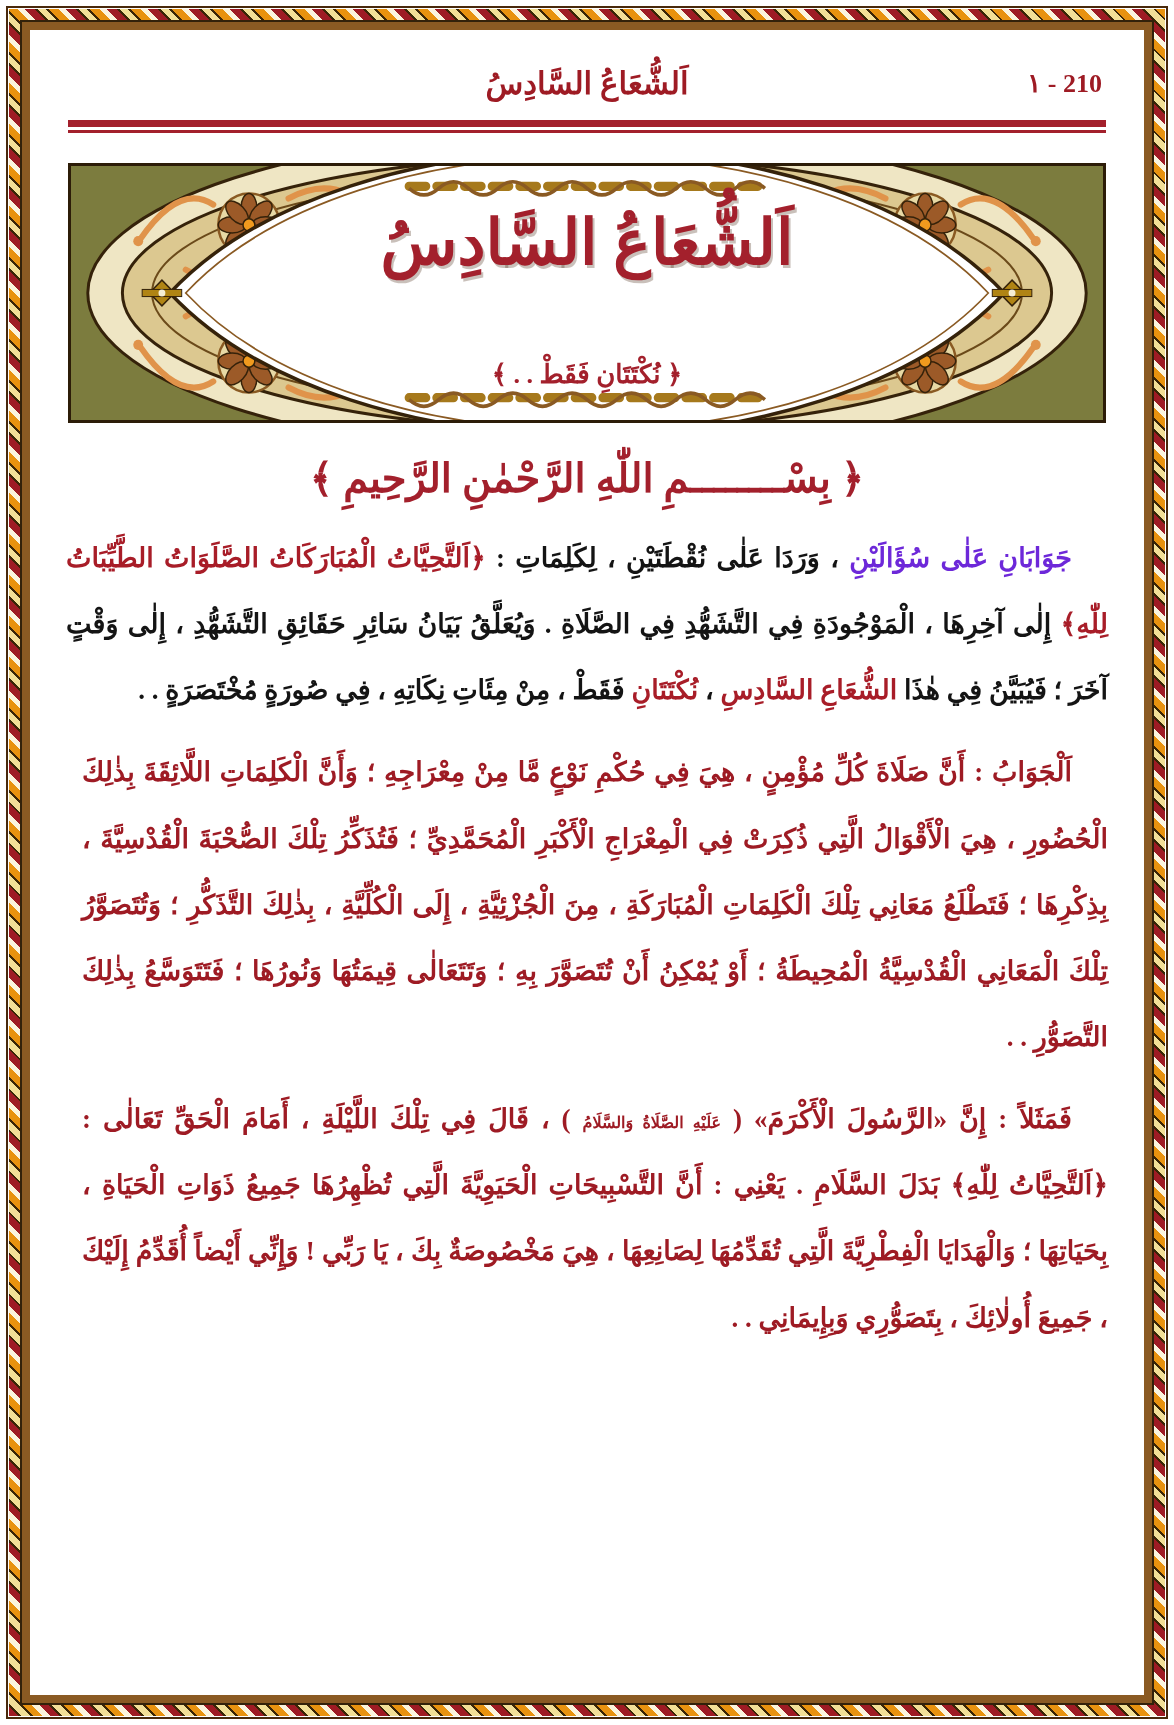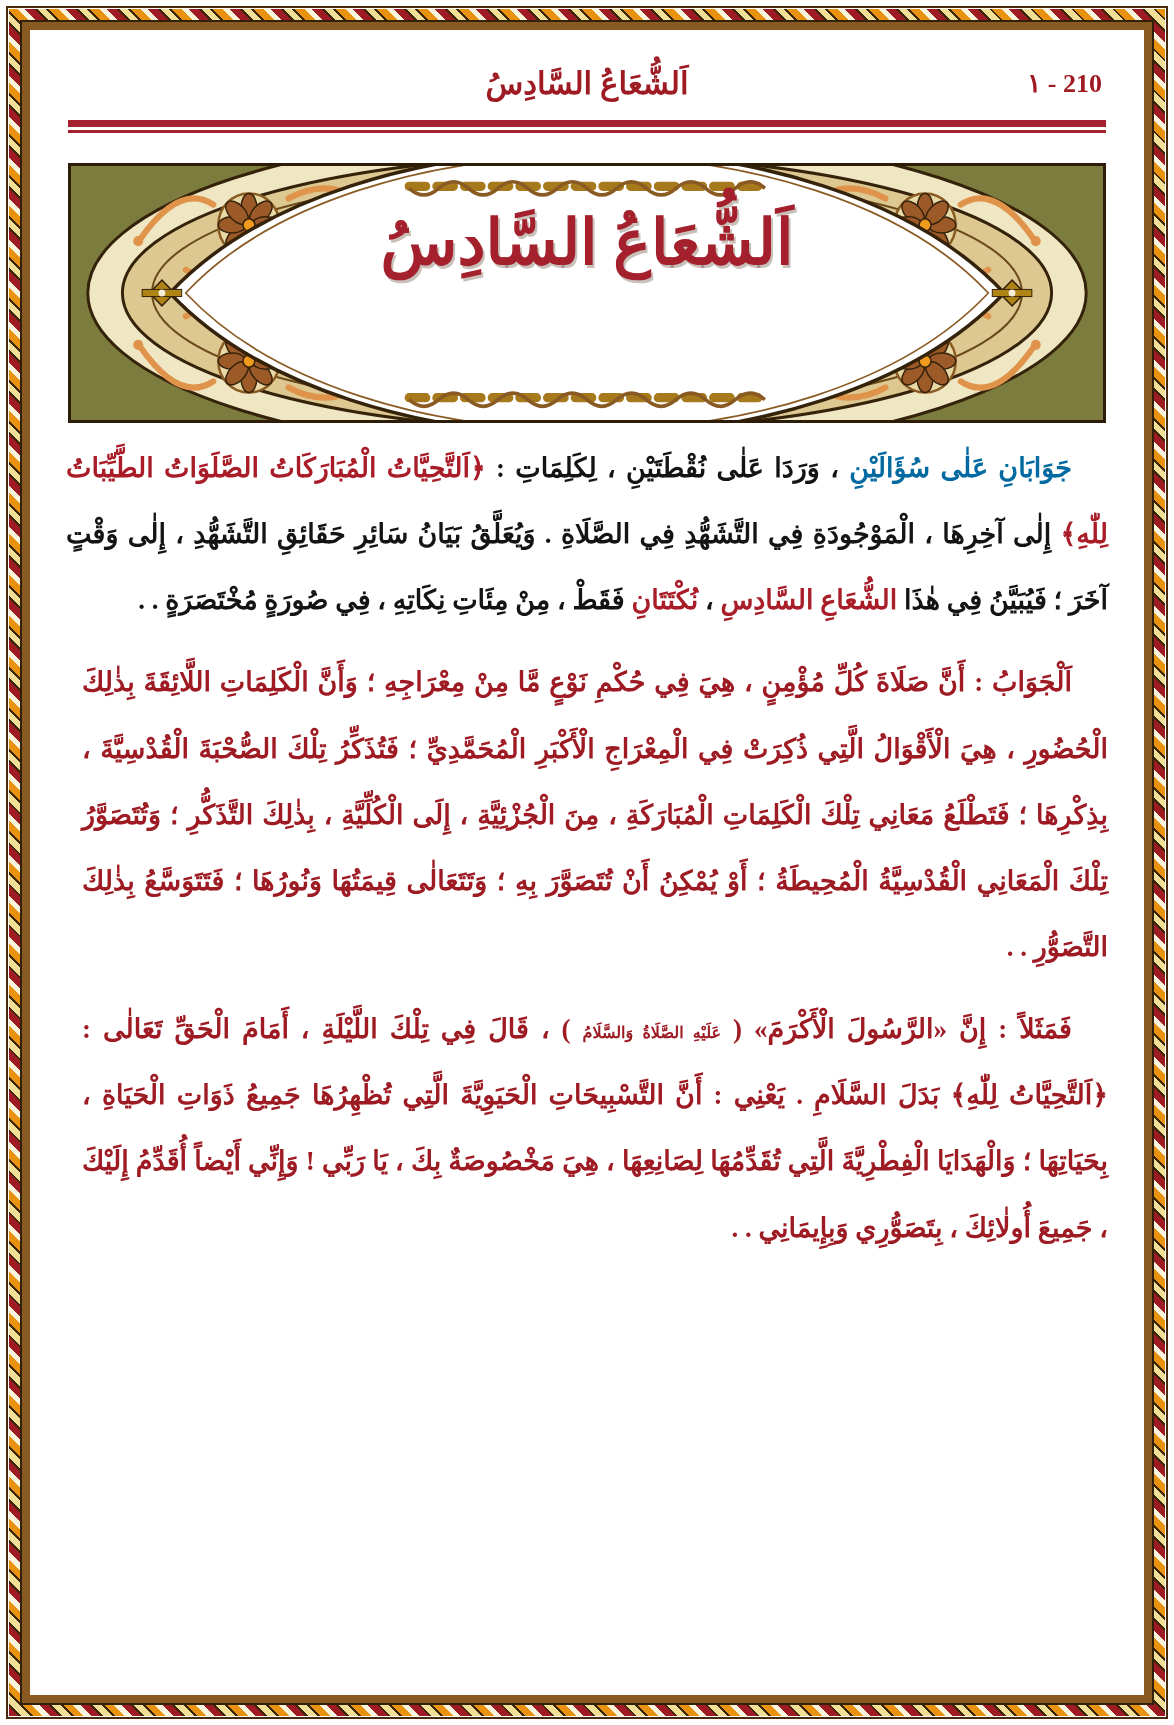--- a/index.html
+++ b/index.html
@@ -67,21 +67,21 @@
     font-size:40px;font-weight:bold;color:#a3202c;line-height:1.7;
   }
 
   
   .body-text{direction:rtl;text-align:justify;margin-top:12px;}
   .body-text p{
     margin:0 0 16px;font-size:27px;font-weight:bold;line-height:2.45;
     text-indent:36px;color:#141414;
   }
   p.maroon{color:#9e1b24;margin-left:16px;}
-  .lead-red{color:#0369a1;}
+  .lead-red{color:#6d28d9;}
   .hl{color:#a81d28;}
   .stamp{font-size:16px;font-weight:bold;}
 </style>
 </head>
 <body>
 
 <div class="frame-line"></div>
 <div class="frame-braid"></div>
 <div class="frame-bar"></div>
 
@@ -154,22 +154,24 @@
 
       <path d="M100,125 C 280,-62 764,-62 944,125 C 764,312 280,312 100,125 Z" fill="#ffffff" stroke="#35220a" stroke-width="3.5"></path>
       <path d="M100,125 C 280,-62 764,-62 944,125 C 764,312 280,312 100,125 Z" fill="none" stroke="#8a5a23" stroke-width="1.8" transform="translate(522,125) scale(0.962) translate(-522,-125)"></path>
 
       <use href="#sideOrn" x="92" y="125"></use>
       <use href="#sideOrn" x="952" y="125"></use>
       <use href="#scrollBand" x="342" y="20"></use>
       <use href="#scrollBand" x="342" y="228"></use>
     </svg>
     <div class="banner-title">اَلشُّعَاعُ السَّادِسُ</div>
+    <div class="banner-subtitle">﴿ نُكْتَتَانِ فَقَطْ . . ﴾</div>
   </section>
 
+  <div class="basmala" dir="rtl">﴿ بِسْــــــــمِ اللّٰهِ الرَّحْمٰنِ الرَّحِيمِ ﴾</div>
 
   <div class="body-text">
 
     <p><span class="lead-red">جَوَابَانِ عَلٰى سُؤَالَيْنِ</span><span> ، وَرَدَا عَلٰى نُقْطَتَيْنِ ، لِكَلِمَاتِ : </span><span class="hl">﴿اَلتَّحِيَّاتُ الْمُبَارَكَاتُ الصَّلَوَاتُ الطَّيِّبَاتُ لِلّٰهِ﴾</span><span> إِلٰى آخِرِهَا ، الْمَوْجُودَةِ فِي التَّشَهُّدِ فِي الصَّلَاةِ . وَيُعَلَّقُ بَيَانُ سَائِرِ حَقَائِقِ التَّشَهُّدِ ، إِلٰى وَقْتٍ آخَرَ ؛ فَيُبَيَّنُ فِي هٰذَا </span><span class="hl">الشُّعَاعِ السَّادِسِ</span><span> ، </span><span class="hl">نُكْتَتَانِ</span><span> فَقَطْ ، مِنْ مِئَاتِ نِكَاتِهِ ، فِي صُورَةٍ مُخْتَصَرَةٍ . .</span></p>
 
 
     <p class="maroon"><span>اَلْجَوَابُ :</span><span> أَنَّ صَلَاةَ كُلِّ مُؤْمِنٍ ، هِيَ فِي حُكْمِ نَوْعٍ مَّا مِنْ مِعْرَاجِهِ ؛ وَأَنَّ الْكَلِمَاتِ اللَّائِقَةَ بِذٰلِكَ الْحُضُورِ ، هِيَ الْأَقْوَالُ الَّتِي ذُكِرَتْ فِي الْمِعْرَاجِ الْأَكْبَرِ الْمُحَمَّدِيِّ ؛ فَتُذَكِّرُ تِلْكَ الصُّحْبَةَ الْقُدْسِيَّةَ ، بِذِكْرِهَا ؛ فَتَطْلَعُ مَعَانِي تِلْكَ الْكَلِمَاتِ الْمُبَارَكَةِ ، مِنَ الْجُزْئِيَّةِ ، إِلَى الْكُلِّيَّةِ ، بِذٰلِكَ التَّذَكُّرِ ؛ وَتُتَصَوَّرُ تِلْكَ الْمَعَانِي الْقُدْسِيَّةُ الْمُحِيطَةُ ؛ أَوْ يُمْكِنُ أَنْ تُتَصَوَّرَ بِهِ ؛ وَتَتَعَالٰى قِيمَتُهَا وَنُورُهَا ؛ فَتَتَوَسَّعُ بِذٰلِكَ التَّصَوُّرِ . .</span></p>
 
     <p class="maroon"><span>فَمَثَلاً : إِنَّ «الرَّسُولَ الْأَكْرَمَ» ( </span><span class="stamp">عَلَيْهِ الصَّلَاةُ وَالسَّلَامُ</span><span> ) ، قَالَ فِي تِلْكَ اللَّيْلَةِ ، أَمَامَ الْحَقِّ تَعَالٰى : </span><span>﴿اَلتَّحِيَّاتُ لِلّٰهِ﴾</span><span> بَدَلَ السَّلَامِ . يَعْنِي : أَنَّ التَّسْبِيحَاتِ الْحَيَوِيَّةَ الَّتِي تُظْهِرُهَا جَمِيعُ ذَوَاتِ الْحَيَاةِ ، بِحَيَاتِهَا ؛ وَالْهَدَايَا الْفِطْرِيَّةَ الَّتِي تُقَدِّمُهَا لِصَانِعِهَا ، هِيَ مَخْصُوصَةٌ بِكَ ، يَا رَبِّي ! وَإِنِّي أَيْضاً أُقَدِّمُ إِلَيْكَ ، جَمِيعَ أُولٰائِكَ ، بِتَصَوُّرِي وَبِإِيمَانِي . .</span></p>
 

